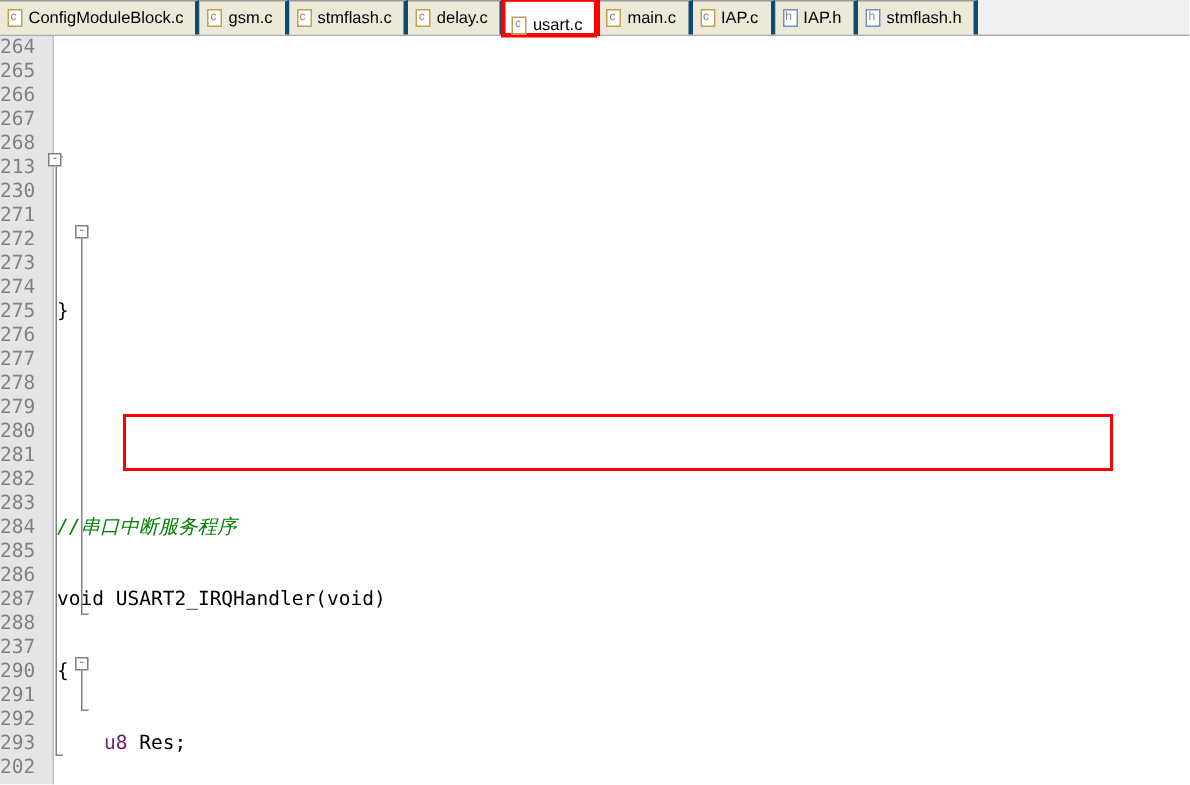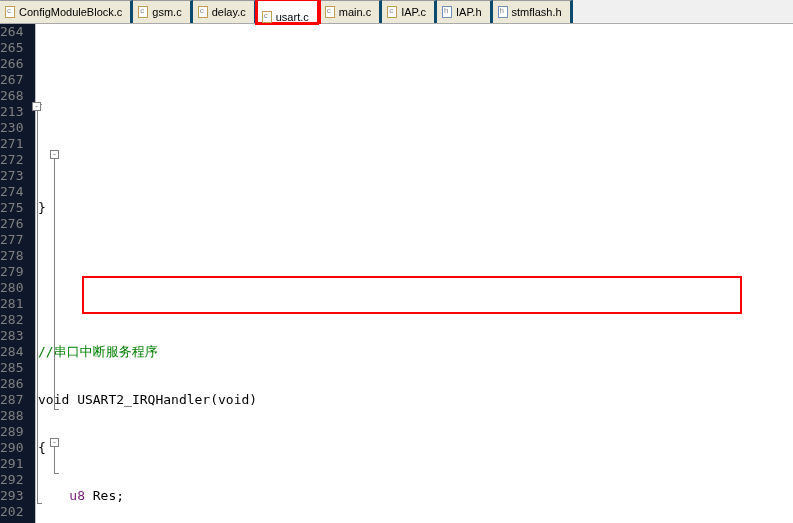--- a/index.html
+++ b/index.html
@@ -4,29 +4,29 @@
 <style>
 * { margin: 0; padding: 0; box-sizing: border-box; }
 body { font-family: Consolas, monospace; font-size: 13px; background: #fff; overflow: hidden; width: 793px; height: 523px; }
 .tabs { display: flex; height: 24px; background: #f0f0f0; border-bottom: 1px solid #aaa; }
 .tab { display: flex; align-items: center; padding: 0 8px 0 4px; height: 23px; border-top: 1px solid #999; border-right: 3px solid #0c4a6e; background: #ece9d8; cursor: pointer; gap: 3px; font-family: Tahoma, Arial, sans-serif; font-size: 11px; white-space: nowrap; }
 .tab.active { background: #fff; }
 .tab.highlighted { outline: 2px solid red; outline-offset: -1px; background: #fff; position: relative; align-items: flex-end; }
 .tab.highlighted::before { content:""; position:absolute; left:-2px; right:-2px; top:-2px; bottom:-2px; border:2px solid red; pointer-events:none; }
 .tab-icon { width: 12px; height: 12px; display:inline-flex; align-items:center; justify-content:center; }
 .editor { display: flex; height: calc(100% - 24px); }
-.gutter { width: 36px; background: #0f172a; border-right: 1px solid #c0c0c0; text-align: right; padding-right: 20px; color: #808080; font-size: 13px; line-height: 16px; }
+.gutter { width: 36px; background: #e5e5e5; border-right: 1px solid #c0c0c0; text-align: right; padding-right: 20px; color: #808080; font-size: 13px; line-height: 16px; }
 .gutter div { height: 16px; }
 .code { position: relative; flex: 1; line-height: 16px; white-space: pre; padding-left: 2px; }
 .code-line { height: 16px; }
 .bracket { position:absolute; left:1px; width:3px; border-left:1px solid #808080; }
 .bracket::before, .bracket::after { content:""; position:absolute; left:0; width:4px; height:1px; background:#808080; }
 .bracket::before { top:0; } .bracket::after { bottom:0; }
 .marker { position:absolute; left:-4px; width:9px; height:9px; border:1px solid #808080; background:#fff; font-size:9px; line-height:7px; text-align:center; color:#808080; }
-.comment { color: #008000; }
+.comment { color: #008000; font-style: italic; }
 .keyword { color: #000000; }
 .special { color: #701a75; }
 .redbox { position: absolute; border: 2px solid red; pointer-events: none; }
 .icon-c { width:10px; height:12px; background:#fff; border:1px solid #c0a050; position:relative; }
 .icon-c::after { content:"c"; position:absolute; font-size:8px; color:#888; left:1px; top:-1px; }
 .icon-h { width:10px; height:12px; background:#fff; border:1px solid #7090c0; position:relative; }
 .icon-h::after { content:"h"; position:absolute; font-size:8px; color:#888; left:1px; top:-1px; }
 </style>
 </head>
 <body>
@@ -36,20 +36,26 @@
       <span class="tab-icon">
         <span class="icon-c"></span>
       </span>
       <span>ConfigModuleBlock.c</span>
     </div>
     <div class="tab">
       <span class="tab-icon">
         <span class="icon-c"></span>
       </span>
       <span>gsm.c</span>
+    </div>
+    <div class="tab">
+      <span class="tab-icon">
+        <span class="icon-c"></span>
+      </span>
+      <span>stmflash.c</span>
     </div>
     <div class="tab">
       <span class="tab-icon">
         <span class="icon-c"></span>
       </span>
       <span>delay.c</span>
     </div>
     <div class="tab active highlighted">
       <span class="tab-icon">
         <span class="icon-c"></span>
@@ -102,21 +108,21 @@
       <div>279</div>
       <div>280</div>
       <div>281</div>
       <div>282</div>
       <div>283</div>
       <div>284</div>
       <div>285</div>
       <div>286</div>
       <div>287</div>
       <div>288</div>
-      <div>289</div>
+      <div>237</div>
       <div>290</div>
       <div>291</div>
       <div>292</div>
       <div>293</div>
       <div>202</div>
     </div>
   <div class="code" id="code">
     <div class="bracket" style="top:80px; height:400px;"></div>
     <div class="marker" style="top:78px;">-</div>
     <div class="bracket" style="left:18px; top:128px; height:258px;"></div>

